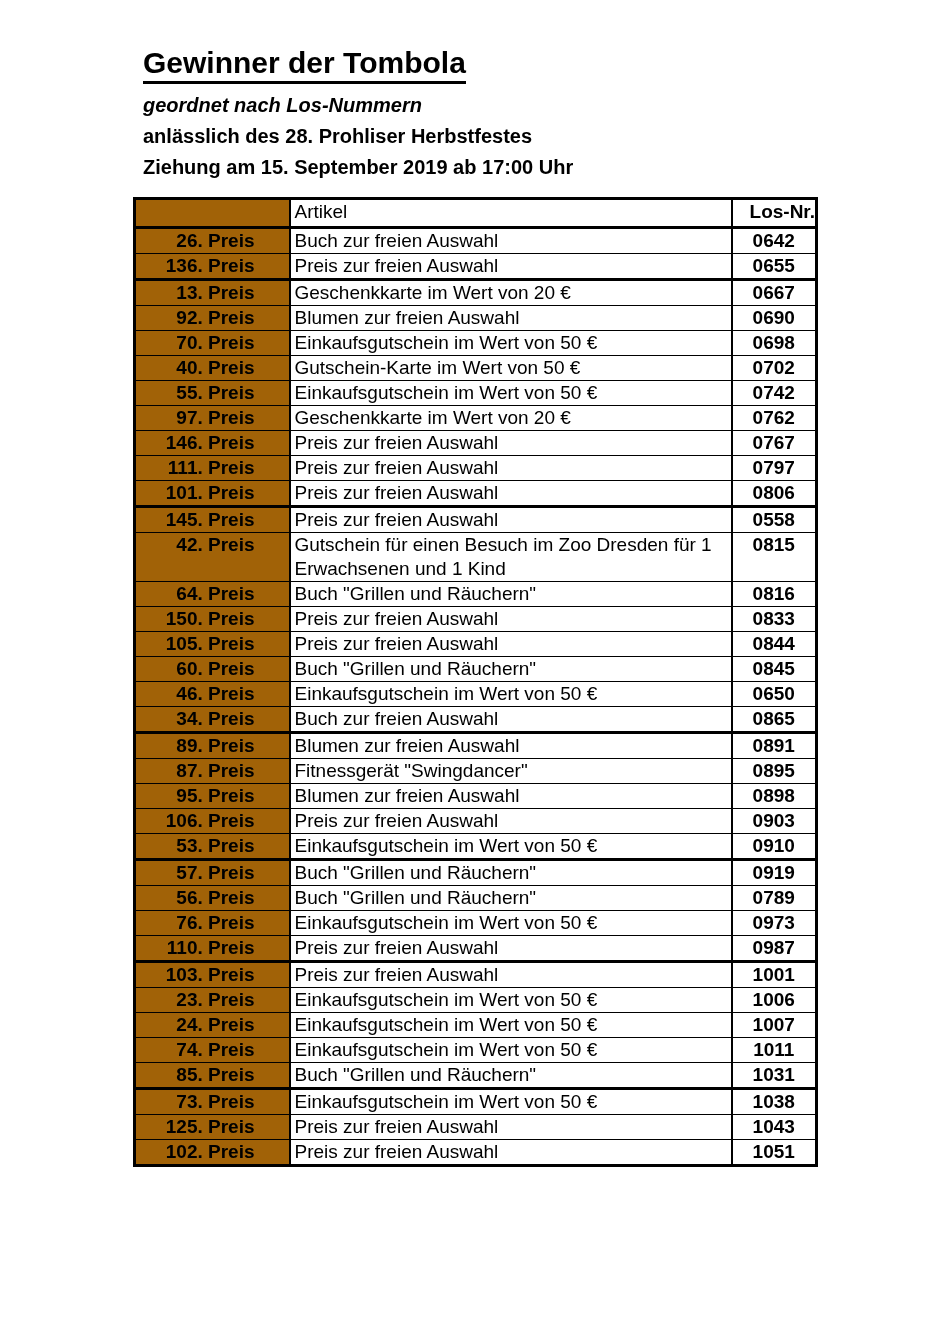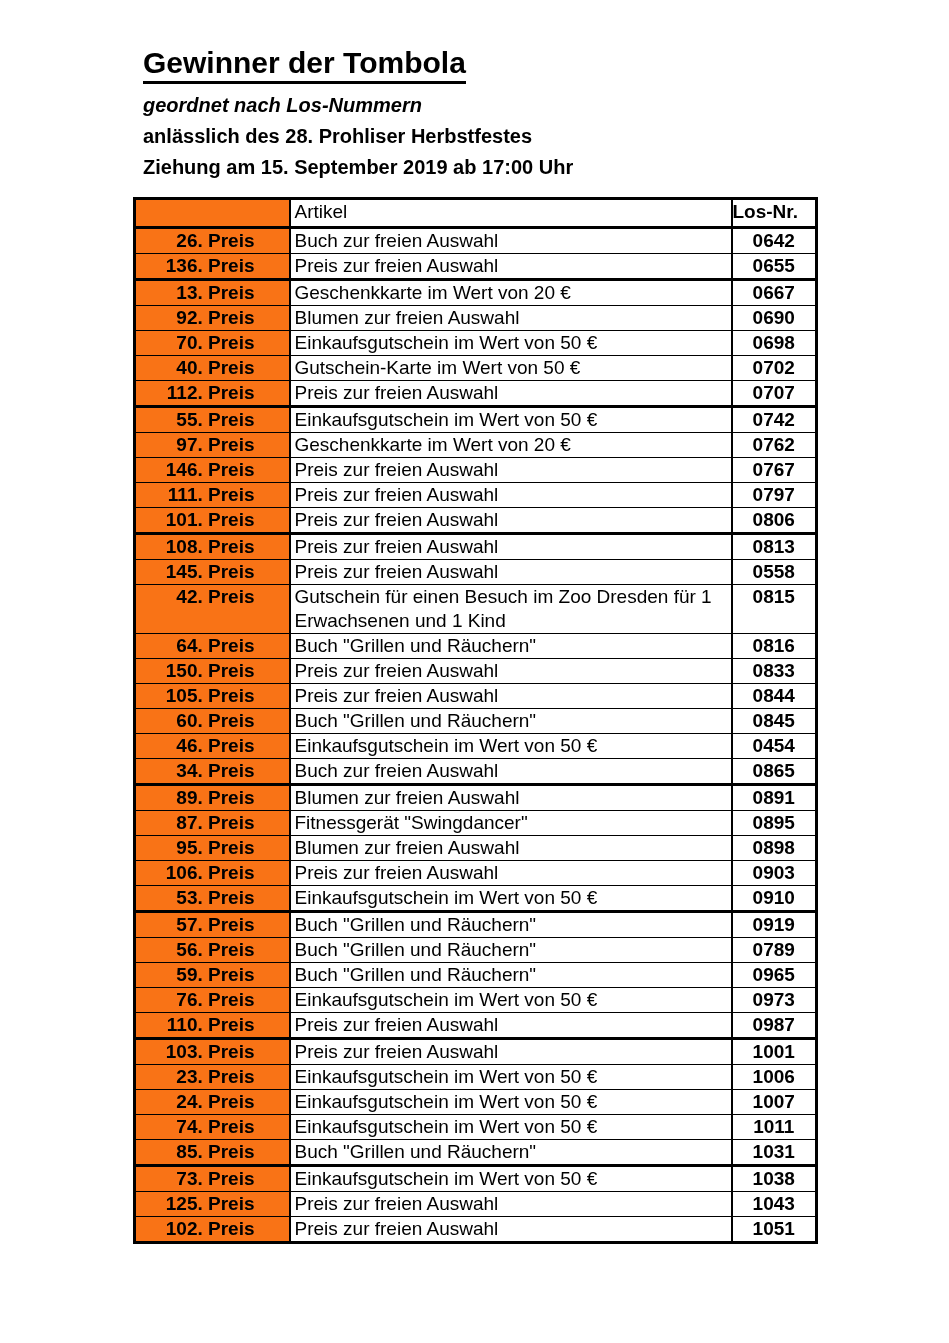--- a/index.html
+++ b/index.html
@@ -51,21 +51,21 @@
     vertical-align: top;
     padding: 0;
     font-size: 19px;
     line-height: 24px;
     overflow: hidden;
   }
   table.winners th { height: 26px; }
   table.winners td { height: 24px; }
 
   .col-prize {
-    background: #f97316;
+    background: #a16207;
     font-weight: bold;
     text-align: right;
     padding-right: 34px !important;
   }
   .col-article {
     text-align: left;
     padding-left: 4px !important;
     border-left: 2px solid #000 !important;
     border-right: 2px solid #000 !important;
     font-weight: normal;
@@ -73,21 +73,21 @@
   .col-lot {
     font-weight: bold;
     text-align: center;
   }
   thead th {
     border-bottom: 3px solid #000 !important;
     font-weight: bold;
     font-size: 20px;
   }
   thead th.col-article { text-align: left; }
-  thead th.col-lot { text-align: left; }
+  thead th.col-lot { text-align: right; }
   tr.group-end td { border-bottom: 3px solid #000 !important; }
 </style>
 </head>
 <body>
 
 <div class="page">
   <div class="doc-header">
     <h1 class="doc-title"><span class="underline">Gewinner der Tombola</span></h1>
     <p class="doc-sub italic">geordnet nach Los-Nummern</p>
     <p class="doc-sub">anlässlich des 28. Prohliser Herbstfestes</p>
@@ -131,25 +131,20 @@
         <tr>
           <td class="col-prize">70. Preis</td>
           <td class="col-article">Einkaufsgutschein im Wert von 50 €</td>
           <td class="col-lot">0698</td>
         </tr>
         <tr>
           <td class="col-prize">40. Preis</td>
           <td class="col-article">Gutschein-Karte im Wert von 50 €</td>
           <td class="col-lot">0702</td>
         </tr>
-        <tr class="group-end">
-          <td class="col-prize">112. Preis</td>
-          <td class="col-article">Preis zur freien Auswahl</td>
-          <td class="col-lot">0707</td>
-        </tr>
         <tr>
           <td class="col-prize">55. Preis</td>
           <td class="col-article">Einkaufsgutschein im Wert von 50 €</td>
           <td class="col-lot">0742</td>
         </tr>
         <tr>
           <td class="col-prize">97. Preis</td>
           <td class="col-article">Geschenkkarte im Wert von 20 €</td>
           <td class="col-lot">0762</td>
         </tr>
@@ -162,25 +157,20 @@
           <td class="col-prize">111. Preis</td>
           <td class="col-article">Preis zur freien Auswahl</td>
           <td class="col-lot">0797</td>
         </tr>
         <tr class="group-end">
           <td class="col-prize">101. Preis</td>
           <td class="col-article">Preis zur freien Auswahl</td>
           <td class="col-lot">0806</td>
         </tr>
         <tr>
-          <td class="col-prize">108. Preis</td>
-          <td class="col-article">Preis zur freien Auswahl</td>
-          <td class="col-lot">0813</td>
-        </tr>
-        <tr>
           <td class="col-prize">145. Preis</td>
           <td class="col-article">Preis zur freien Auswahl</td>
           <td class="col-lot">0558</td>
         </tr>
         <tr>
           <td class="col-prize">42. Preis</td>
           <td class="col-article">Gutschein für einen Besuch im Zoo Dresden für 1 Erwachsenen und 1 Kind</td>
           <td class="col-lot">0815</td>
         </tr>
         <tr>
@@ -199,21 +189,21 @@
           <td class="col-lot">0844</td>
         </tr>
         <tr>
           <td class="col-prize">60. Preis</td>
           <td class="col-article">Buch "Grillen und Räuchern"</td>
           <td class="col-lot">0845</td>
         </tr>
         <tr>
           <td class="col-prize">46. Preis</td>
           <td class="col-article">Einkaufsgutschein im Wert von 50 €</td>
-          <td class="col-lot">0454</td>
+          <td class="col-lot">0650</td>
         </tr>
         <tr class="group-end">
           <td class="col-prize">34. Preis</td>
           <td class="col-article">Buch zur freien Auswahl</td>
           <td class="col-lot">0865</td>
         </tr>
         <tr>
           <td class="col-prize">89. Preis</td>
           <td class="col-article">Blumen zur freien Auswahl</td>
           <td class="col-lot">0891</td>
@@ -242,25 +232,20 @@
           <td class="col-prize">57. Preis</td>
           <td class="col-article">Buch "Grillen und Räuchern"</td>
           <td class="col-lot">0919</td>
         </tr>
         <tr>
           <td class="col-prize">56. Preis</td>
           <td class="col-article">Buch "Grillen und Räuchern"</td>
           <td class="col-lot">0789</td>
         </tr>
         <tr>
-          <td class="col-prize">59. Preis</td>
-          <td class="col-article">Buch "Grillen und Räuchern"</td>
-          <td class="col-lot">0965</td>
-        </tr>
-        <tr>
           <td class="col-prize">76. Preis</td>
           <td class="col-article">Einkaufsgutschein im Wert von 50 €</td>
           <td class="col-lot">0973</td>
         </tr>
         <tr class="group-end">
           <td class="col-prize">110. Preis</td>
           <td class="col-article">Preis zur freien Auswahl</td>
           <td class="col-lot">0987</td>
         </tr>
         <tr>

